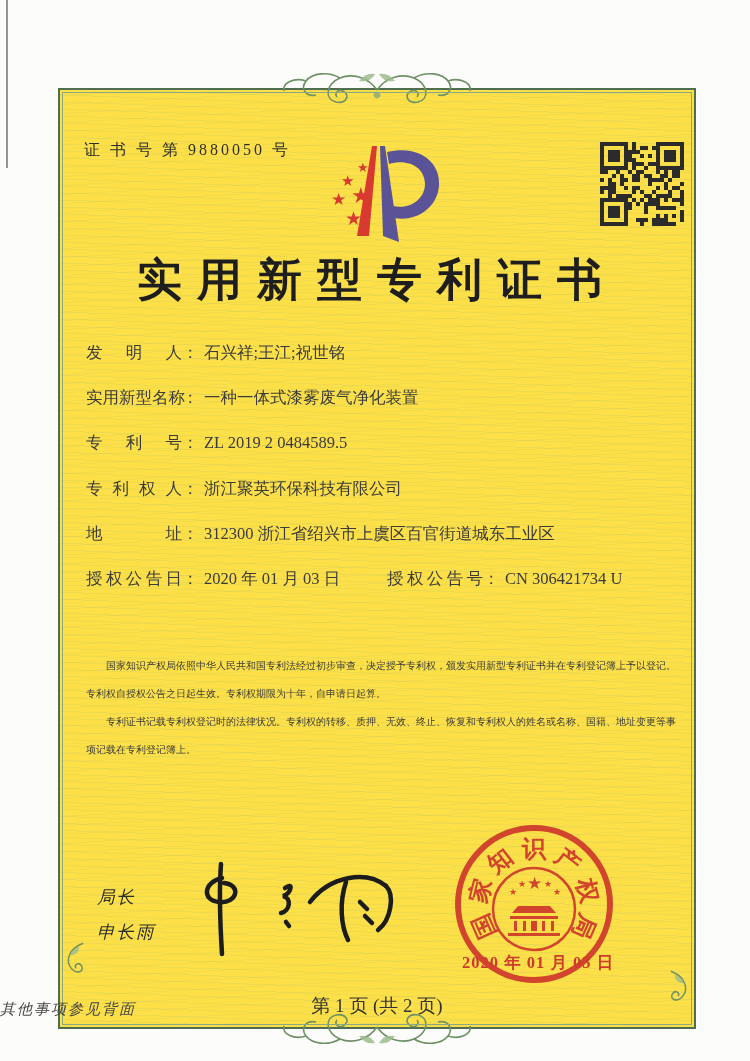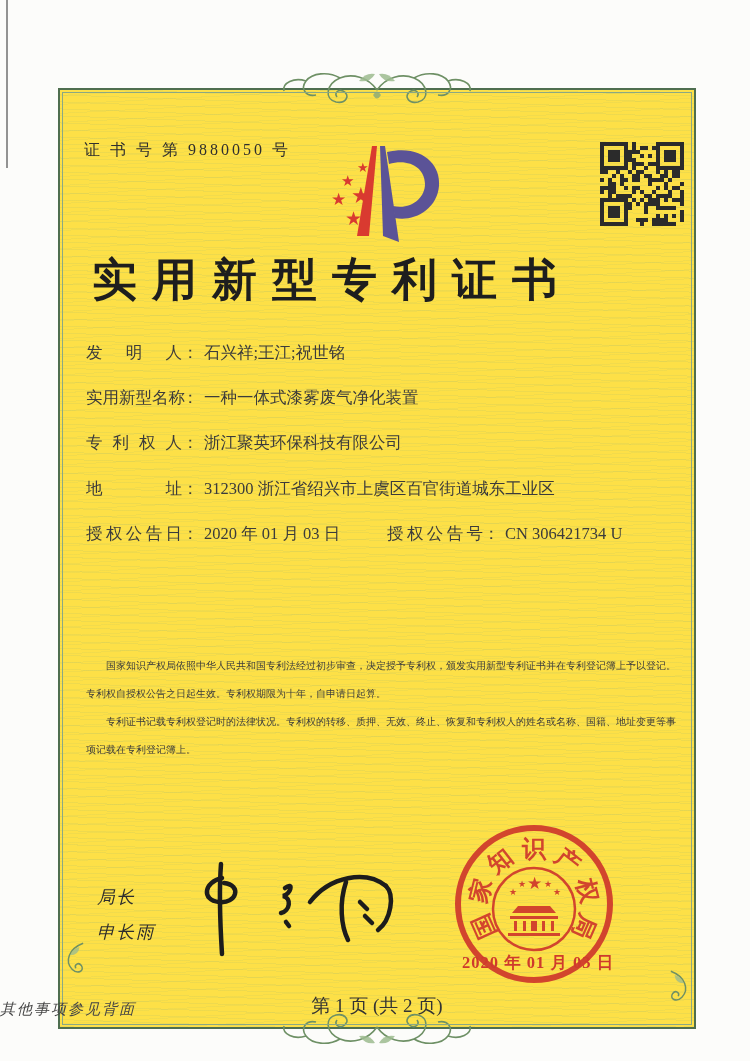--- a/index.html
+++ b/index.html
@@ -24,22 +24,22 @@
   .orn{position:absolute;left:50%;transform:translateX(-50%);width:216px;height:42px;}
   .orn.top{top:-21px;}
   .orn.bottom{bottom:-21px;transform:translateX(-50%) scaleY(-1);}
   .curl{position:absolute;width:24px;height:36px;}
   .curl.bl{left:1px;bottom:50px;}
   .curl.br{right:1px;bottom:22px;transform:scaleX(-1);}
   .cert-no{position:absolute;left:24px;top:50px;font-size:16px;letter-spacing:3px;color:#2e2e2e;}
   .logo{position:absolute;left:257px;top:40px;width:138px;height:118px;}
   .qr{position:absolute;left:540px;top:52px;width:84px;height:84px;}
   .title{
-    position:absolute;left:0;top:160px;width:100%;
-    font-size:45px;font-weight:700;letter-spacing:15px;color:#1e1e1e;padding-left:32px;
+    position:absolute;left:0;top:160px;width:100%;text-align:center;
+    font-size:45px;font-weight:700;letter-spacing:15px;color:#1e1e1e;
   }
   .rows{position:absolute;left:26px;top:252px;width:596px;}
   .row{position:relative;height:45.2px;font-size:16.5px;white-space:nowrap;}
   .lbl{display:inline-block;width:96px;text-align:justify;text-align-last:justify;vertical-align:top;}
   .colon{display:inline-block;width:16px;}
   .val{margin-left:6px;}
   .grant{position:absolute;left:301px;top:0;}
   .paras{position:absolute;left:26px;top:562px;width:590px;font-size:10px;line-height:28px;text-align:justify;}
   .paras p{margin:0;text-indent:2em;}
   .signer{position:absolute;left:37px;font-size:17.5px;letter-spacing:2px;color:#2d2d2d;font-style:italic;}
@@ -355,20 +355,23 @@
   <div class="title">实用新型专利证书</div>
 
   <div class="rows">
     <div class="row">
       <span class="lbl">发明人</span><span class="colon">：</span><span class="val">石兴祥;王江;祝世铭</span>
     </div>
     <div class="row">
       <span class="lbl">实用新型名称</span><span class="colon">：</span><span class="val">一种一体式漆雾废气净化装置</span>
     </div>
     <div class="row">
+      <span class="lbl">专利号</span><span class="colon">：</span><span class="val">ZL 2019 2 0484589.5</span>
+    </div>
+    <div class="row">
       <span class="lbl">专利权人</span><span class="colon">：</span><span class="val">浙江聚英环保科技有限公司</span>
     </div>
     <div class="row">
       <span class="lbl">地址</span><span class="colon">：</span><span class="val">312300 浙江省绍兴市上虞区百官街道城东工业区</span>
     </div>
     <div class="row">
       <span class="lbl">授权公告日</span><span class="colon">：</span><span class="val">2020 年 01 月 03 日</span>
       <span class="grant">
         <span class="lbl">授权公告号</span><span class="colon">：</span><span class="val">CN 306421734 U</span>
       </span>

